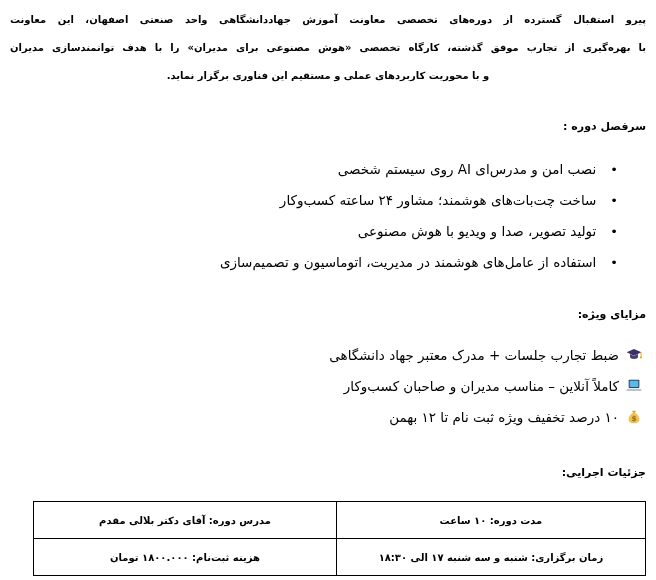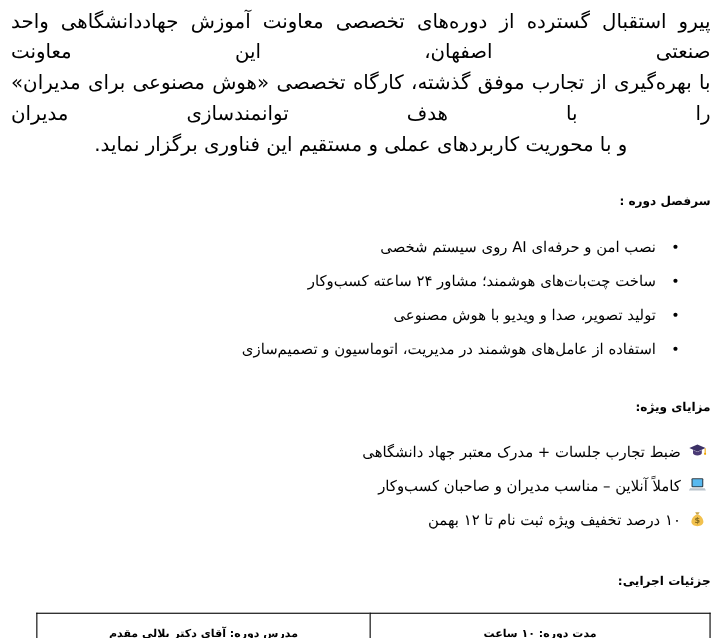--- a/index.html
+++ b/index.html
@@ -6,25 +6,26 @@
   html, body { width: 656px; height: 580px; }
   body {
     background: #ffffff;
     color: #000000;
     font-family: "DejaVu Sans", sans-serif;
     direction: rtl;
     overflow: hidden;
     padding: 6px 10px 0 10px;
   }
   .intro-line {
-    font-size: 18px;
+    font-size: 10px;
     line-height: 28px;
     text-align: justify;
     text-align-last: justify;
     direction: rtl;
+    font-weight: bold;
   }
   .intro-line.last {
     text-align: left;
     text-align-last: center;
   }
   .heading {
     font-weight: bold;
     font-size: 11px;
     line-height: 22px;
     text-align: right;
@@ -83,21 +84,21 @@
 
 <div>
   <div class="intro-line">پیرو استقبال گسترده از دوره‌های تخصصی معاونت آموزش جهاددانشگاهی واحد صنعتی اصفهان، این معاونت</div>
   <div class="intro-line">با بهره‌گیری از تجارب موفق گذشته، کارگاه تخصصی «هوش مصنوعی برای مدیران» را با هدف توانمندسازی مدیران</div>
   <div class="intro-line last">و با محوریت کاربردهای عملی و مستقیم این فناوری برگزار نماید.</div>
 </div>
 
 <div class="heading h-syllabus">سرفصل دوره :</div>
 <div class="bullet-list">
   <div class="bullet-item">
-    <span class="bullet-marker">•</span><span>نصب امن و حرفه‌ای AI روی سیستم شخصی</span>
+    <span class="bullet-marker">•</span><span>نصب امن و مدرس‌ای AI روی سیستم شخصی</span>
   </div>
   <div class="bullet-item">
     <span class="bullet-marker">•</span><span>ساخت چت‌بات‌های هوشمند؛ مشاور ۲۴ ساعته کسب‌وکار</span>
   </div>
   <div class="bullet-item">
     <span class="bullet-marker">•</span><span>تولید تصویر، صدا و ویدیو با هوش مصنوعی</span>
   </div>
   <div class="bullet-item">
     <span class="bullet-marker">•</span><span>استفاده از عامل‌های هوشمند در مدیریت، اتوماسیون و تصمیم‌سازی</span>
   </div>

